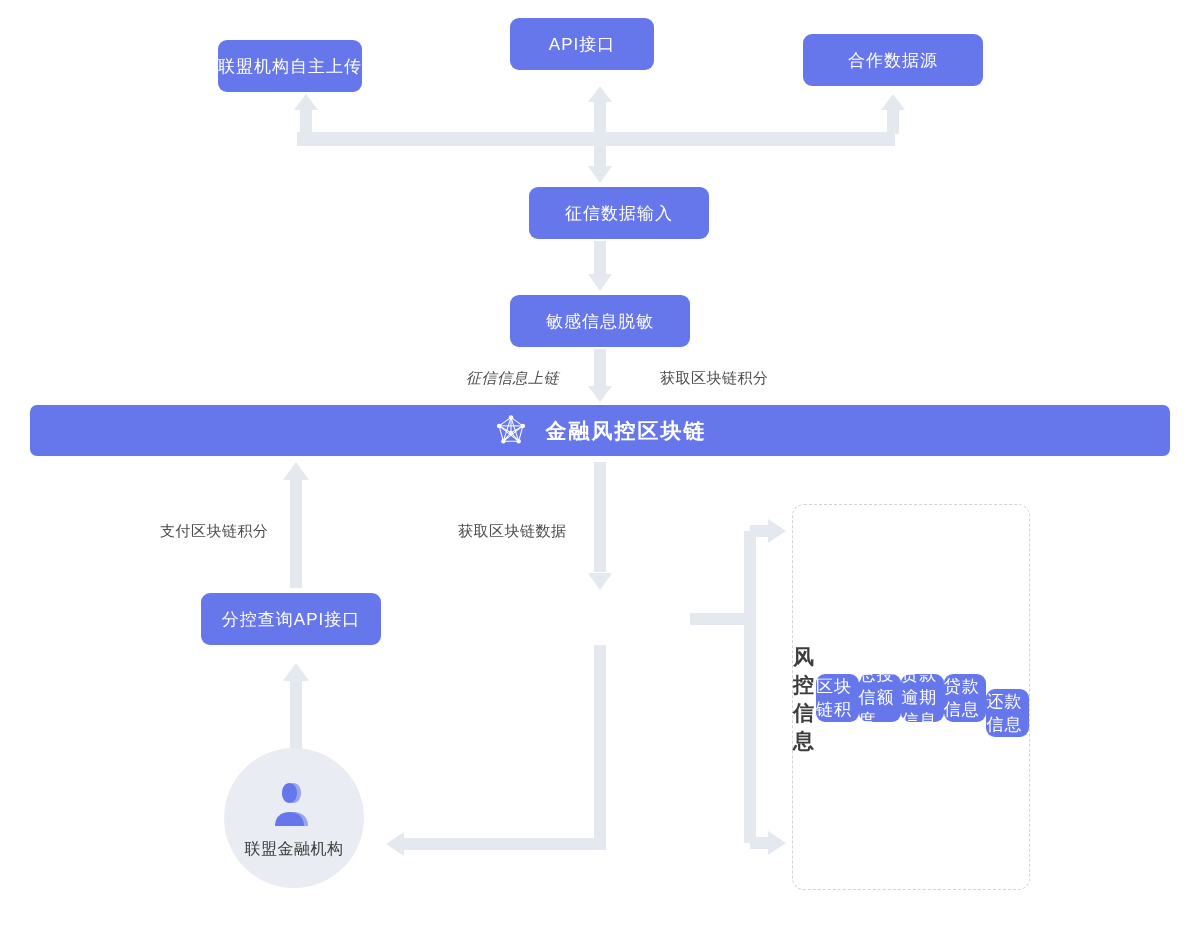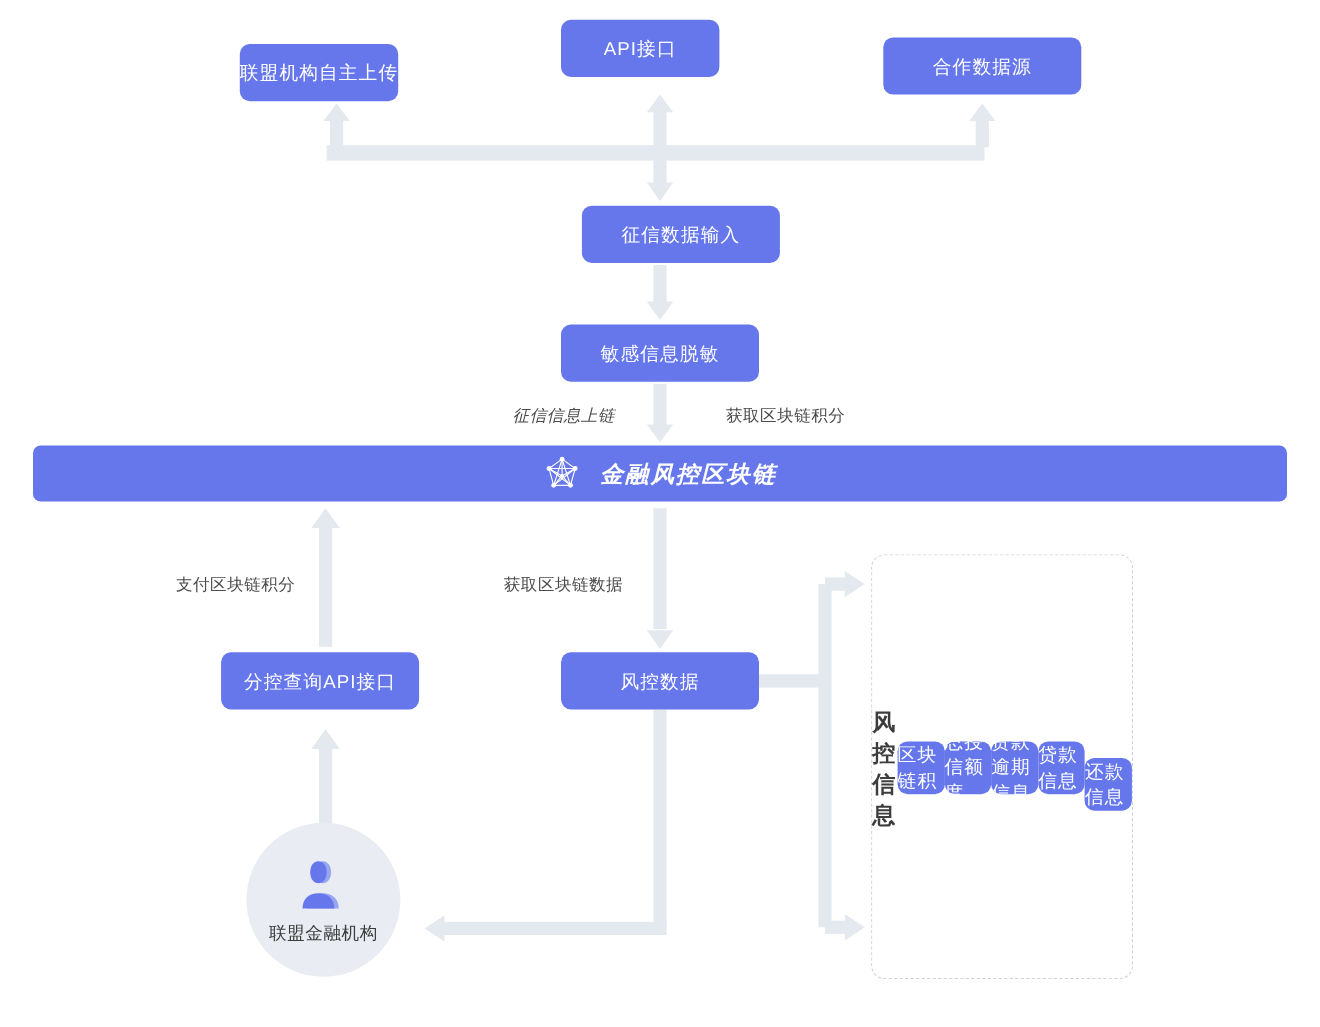--- a/index.html
+++ b/index.html
@@ -37,21 +37,21 @@
   #n-riskdata{left:510px;top:593px;width:180px;height:52px;}
 
   
   #chain-bar{
     position:absolute;left:30px;top:405px;width:1140px;height:51px;
     background:#6677ec;border-radius:7px;
     display:flex;align-items:center;justify-content:center;
     gap:18px;
   }
   #chain-bar .chain-title{
-    color:#ffffff;font-size:21px;font-weight:bold;letter-spacing:2px;font-style:italic;
+    color:#ffffff;font-size:21px;font-weight:bold;letter-spacing:2px;
   }
   #chain-icon{width:34px;height:34px;display:block;}
 
   
   .edge-label{
     position:absolute;
     font-size:15px;
     color:#4b4b4b;
     white-space:nowrap;
     letter-spacing:.5px;
@@ -194,23 +194,20 @@
     </svg>
     <span class="chain-title">金融风控区块链</span>
   </div>
 
   <div class="edge-label" id="lb-pay">支付区块链积分</div>
   <div class="edge-label" id="lb-getdata">获取区块链数据</div>
 
   <div class="node" id="n-queryapi">
     <span>分控查询API接口</span>
   </div>
-  <div class="node" id="n-riskdata">
-    <span>风控数据</span>
-  </div>
 
   <div id="institution">
     <svg id="user-icon" viewBox="0 0 54 52" xmlns="http://www.w3.org/2000/svg">
       <path d="M34 12c0 6-3.4 10-7.6 10S19 18 19 12 22.2 2 26.4 2 34 6 34 12z" fill="#98a6f0"></path>
       <path d="M41 45c0-9-6-14-14.6-14C17.8 31 12 36 12 45z" fill="#98a6f0"></path>
       <path d="M30 12c0 6-3.4 10-7.6 10S15 18 15 12 18.2 2 22.4 2 30 6 30 12z" fill="#6677ec"></path>
       <path d="M37 45c0-9-6-14-14.6-14C13.8 31 8 36 8 45z" fill="#6677ec"></path>
     </svg>
     <span class="inst-label">联盟金融机构</span>
   </div>

